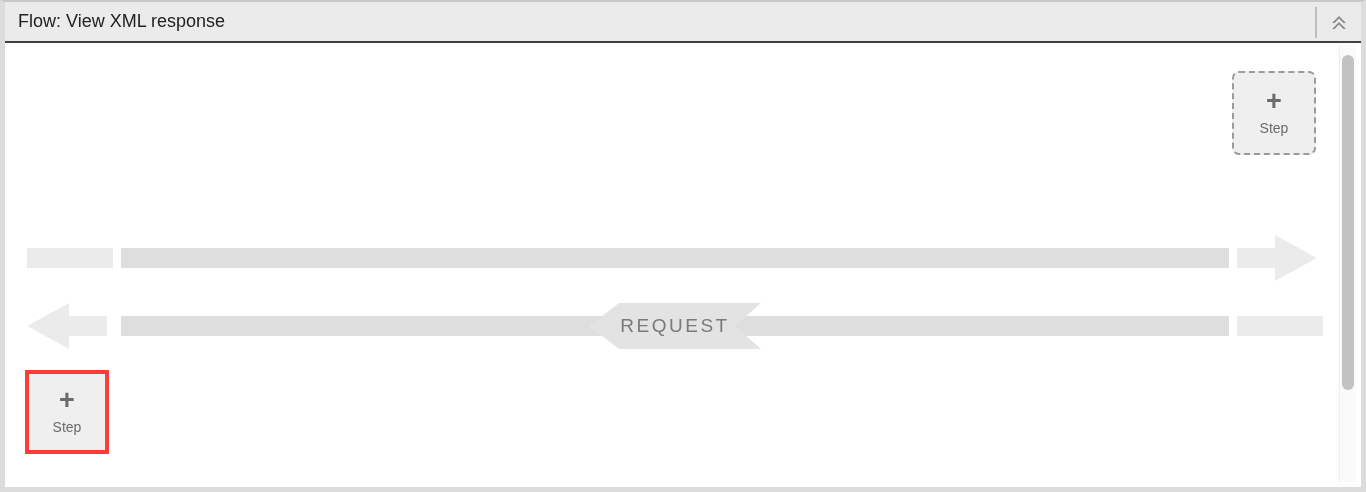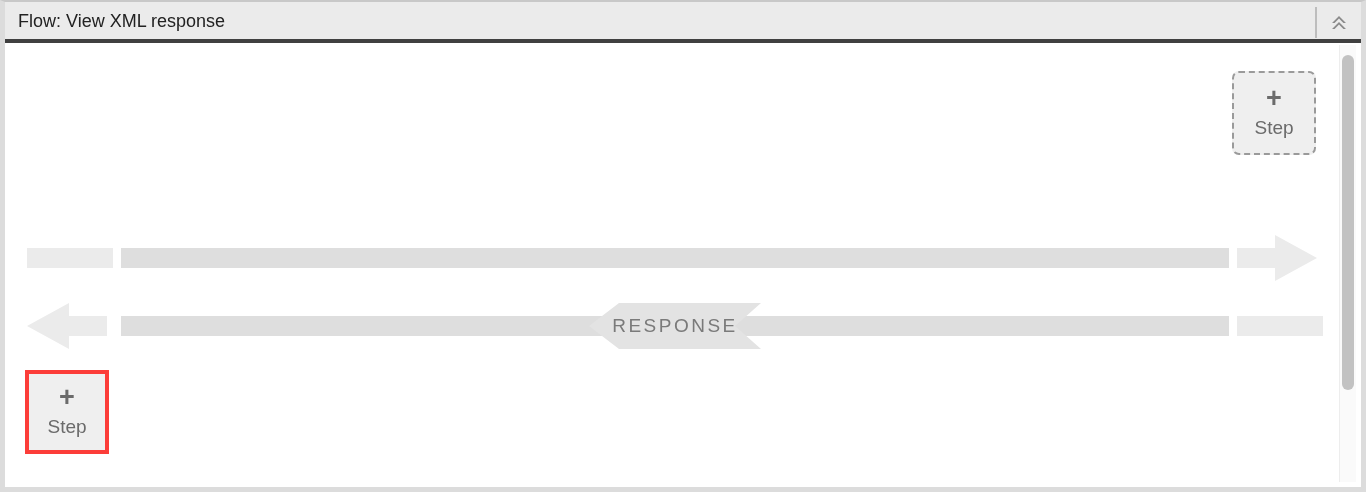--- a/index.html
+++ b/index.html
@@ -29,21 +29,21 @@
   }
 
   
   .panel-header {
     position: absolute;
     left: 0;
     top: 0;
     right: 0;
     height: 41px;
     background: #ebebeb;
-    border-bottom: 4px solid #404040;
+    border-bottom: 2px solid #404040;
     box-sizing: border-box;
   }
   .panel-title {
     position: absolute;
     left: 13px;
     top: 9px;
     font-size: 18px;
     color: #222222;
     white-space: nowrap;
   }
@@ -94,21 +94,21 @@
     user-select: none;
   }
   .step-btn .plus {
     font-size: 27px;
     line-height: 22px;
     color: #6b6b6b;
     font-weight: bold;
     margin-bottom: 8px;
   }
   .step-btn .lbl {
-    font-size: 19px;
+    font-size: 14px;
     color: #6b6b6b;
   }
 
   .step-add-top {
     right: 45px;
     top: 26px;
     border: 2px dashed #9a9a9a;
     border-radius: 7px;
   }
   .step-add-bottom {
@@ -228,21 +228,21 @@
     <div class="flow-row row-request">
       <div class="bar bar-light" style="left:22px; width:86px;"></div>
       <div class="bar bar-dark" style="left:116px; width:1108px;"></div>
       <div class="arrow-head arrow-right" style="left:1232px;"></div>
     </div>
 
     <div class="flow-row row-response">
       <div class="arrow-head arrow-left" style="left:22px;"></div>
       <div class="bar bar-dark" style="left:116px; width:1108px;"></div>
       <div class="banner banner-response">
-        <span class="banner-label">RESPONSE</span>
+        <span class="banner-label">REQUEST</span>
       </div>
       <div class="bar bar-light" style="left:1232px; width:86px;"></div>
     </div>
 
     <div class="step-btn step-add-bottom">
       <span class="plus">+</span>
       <span class="lbl">Step</span>
     </div>
 
   </div>

